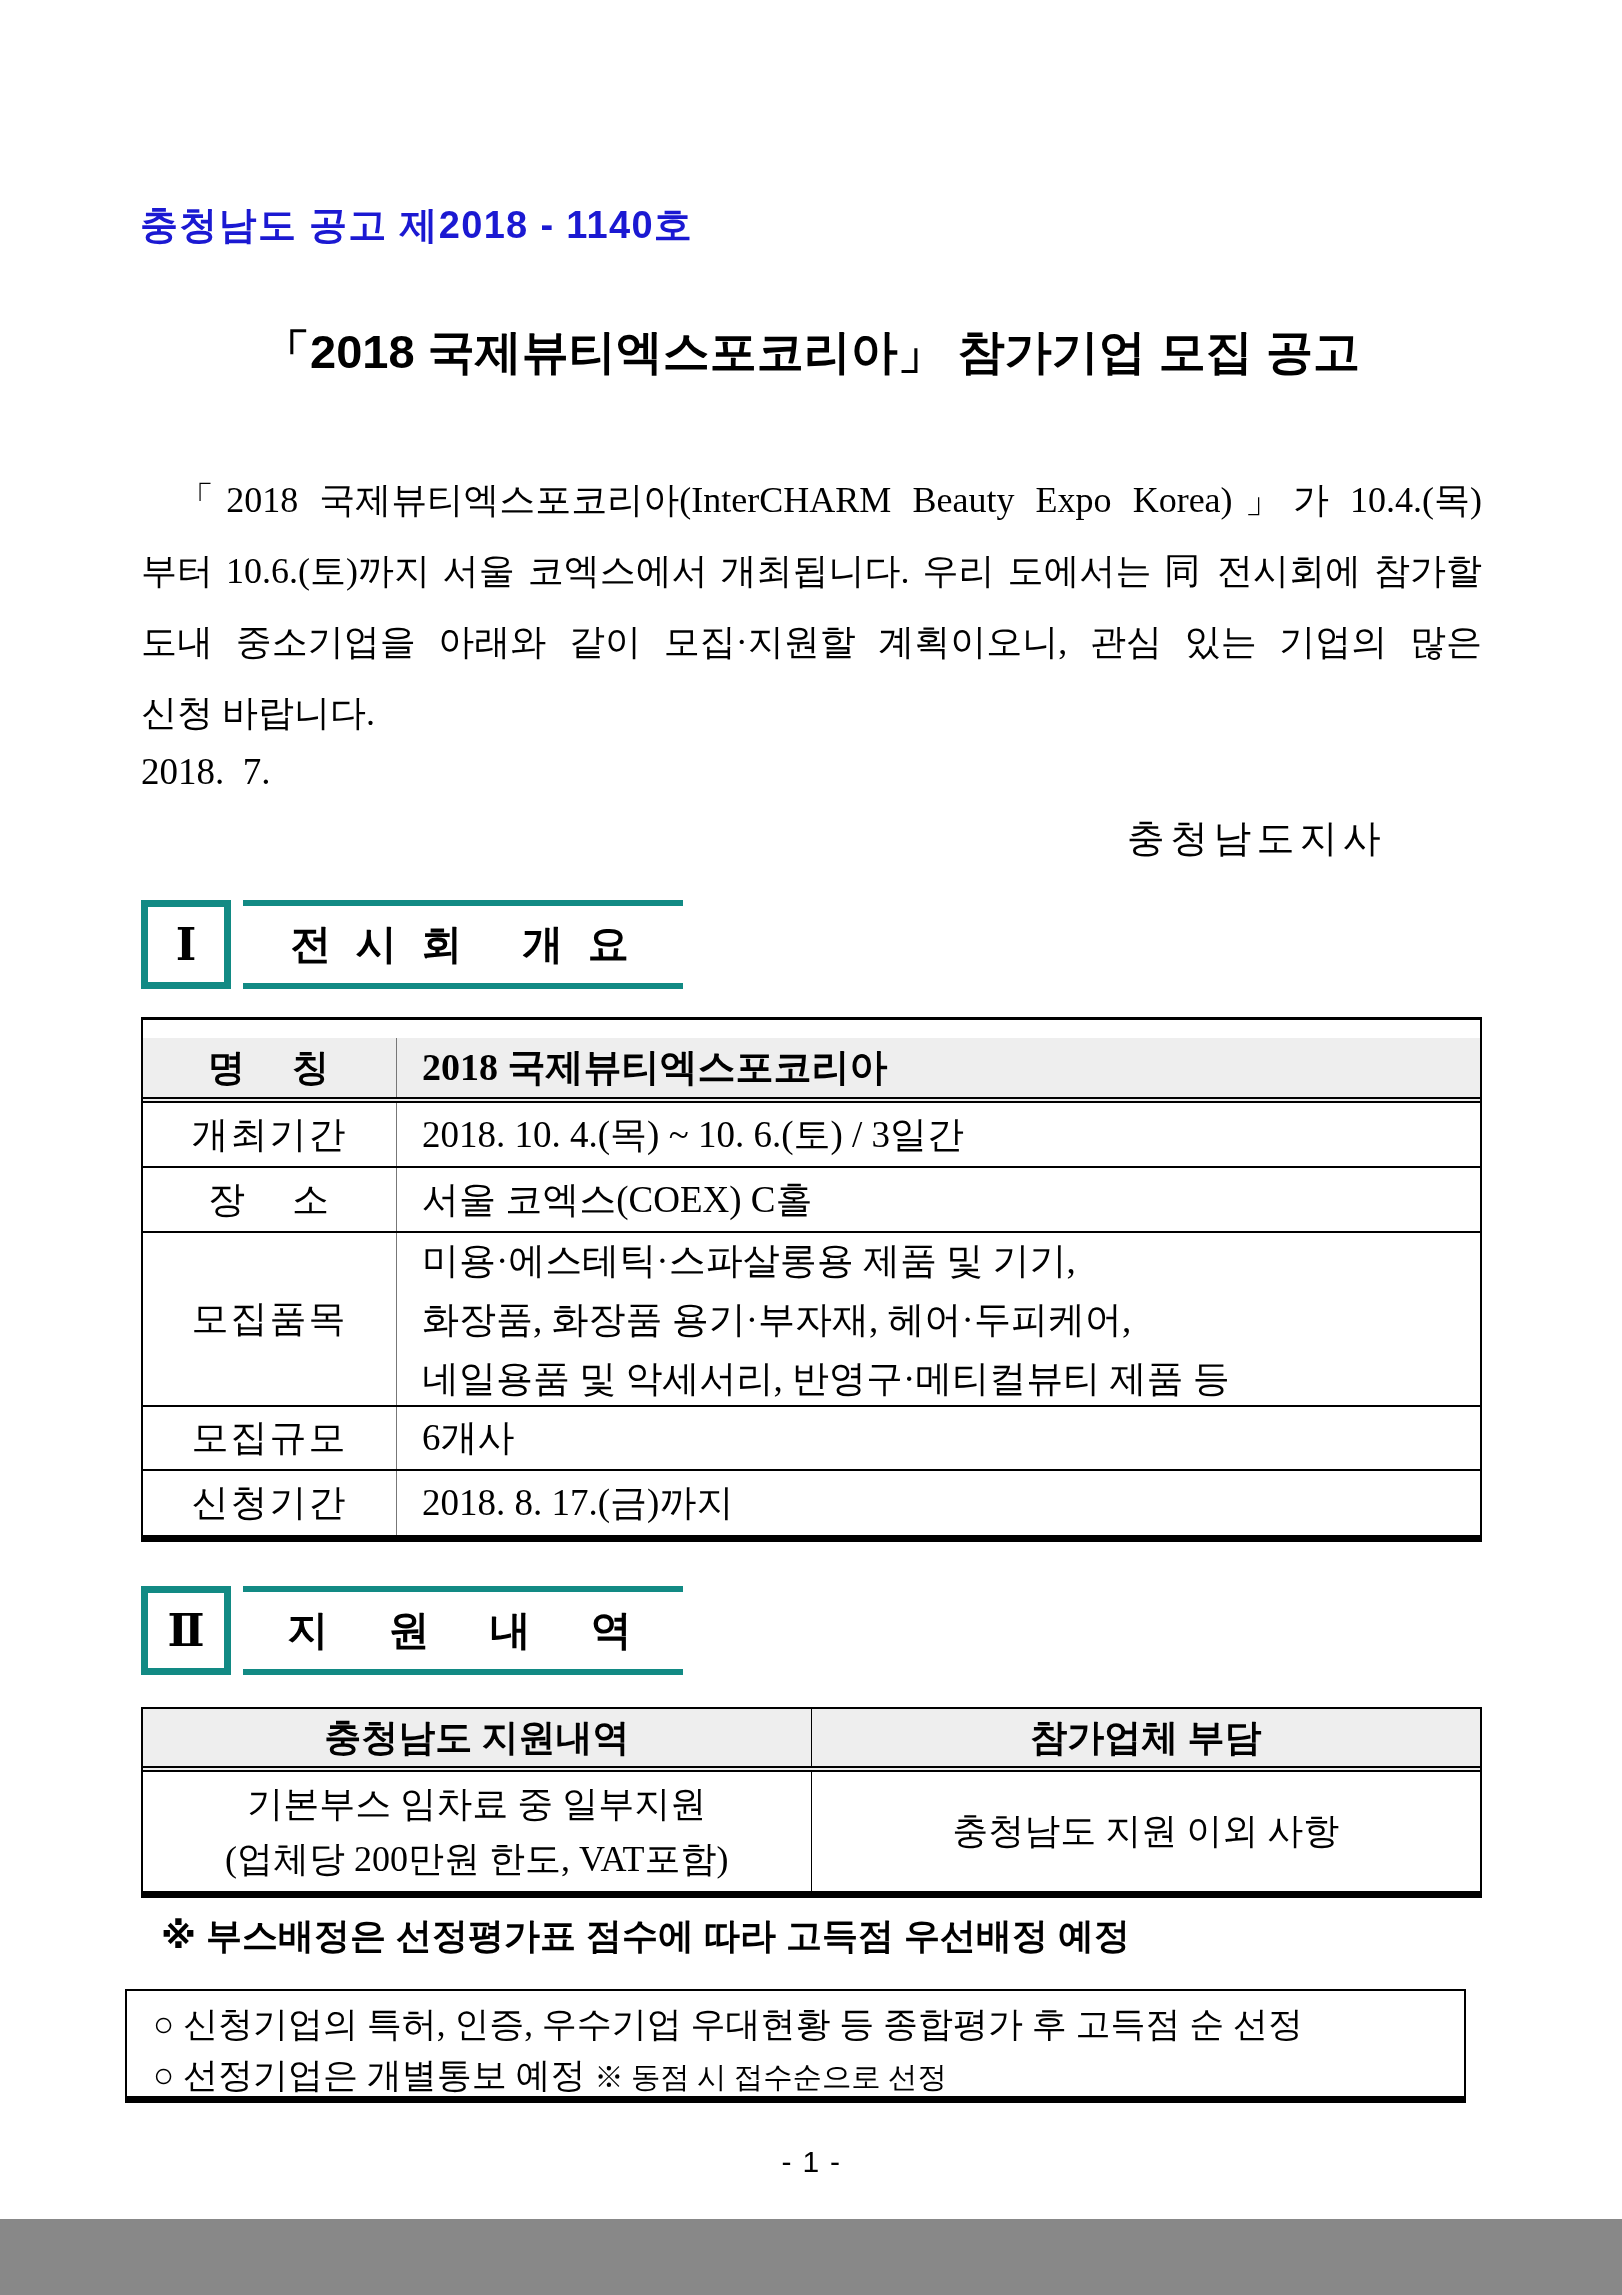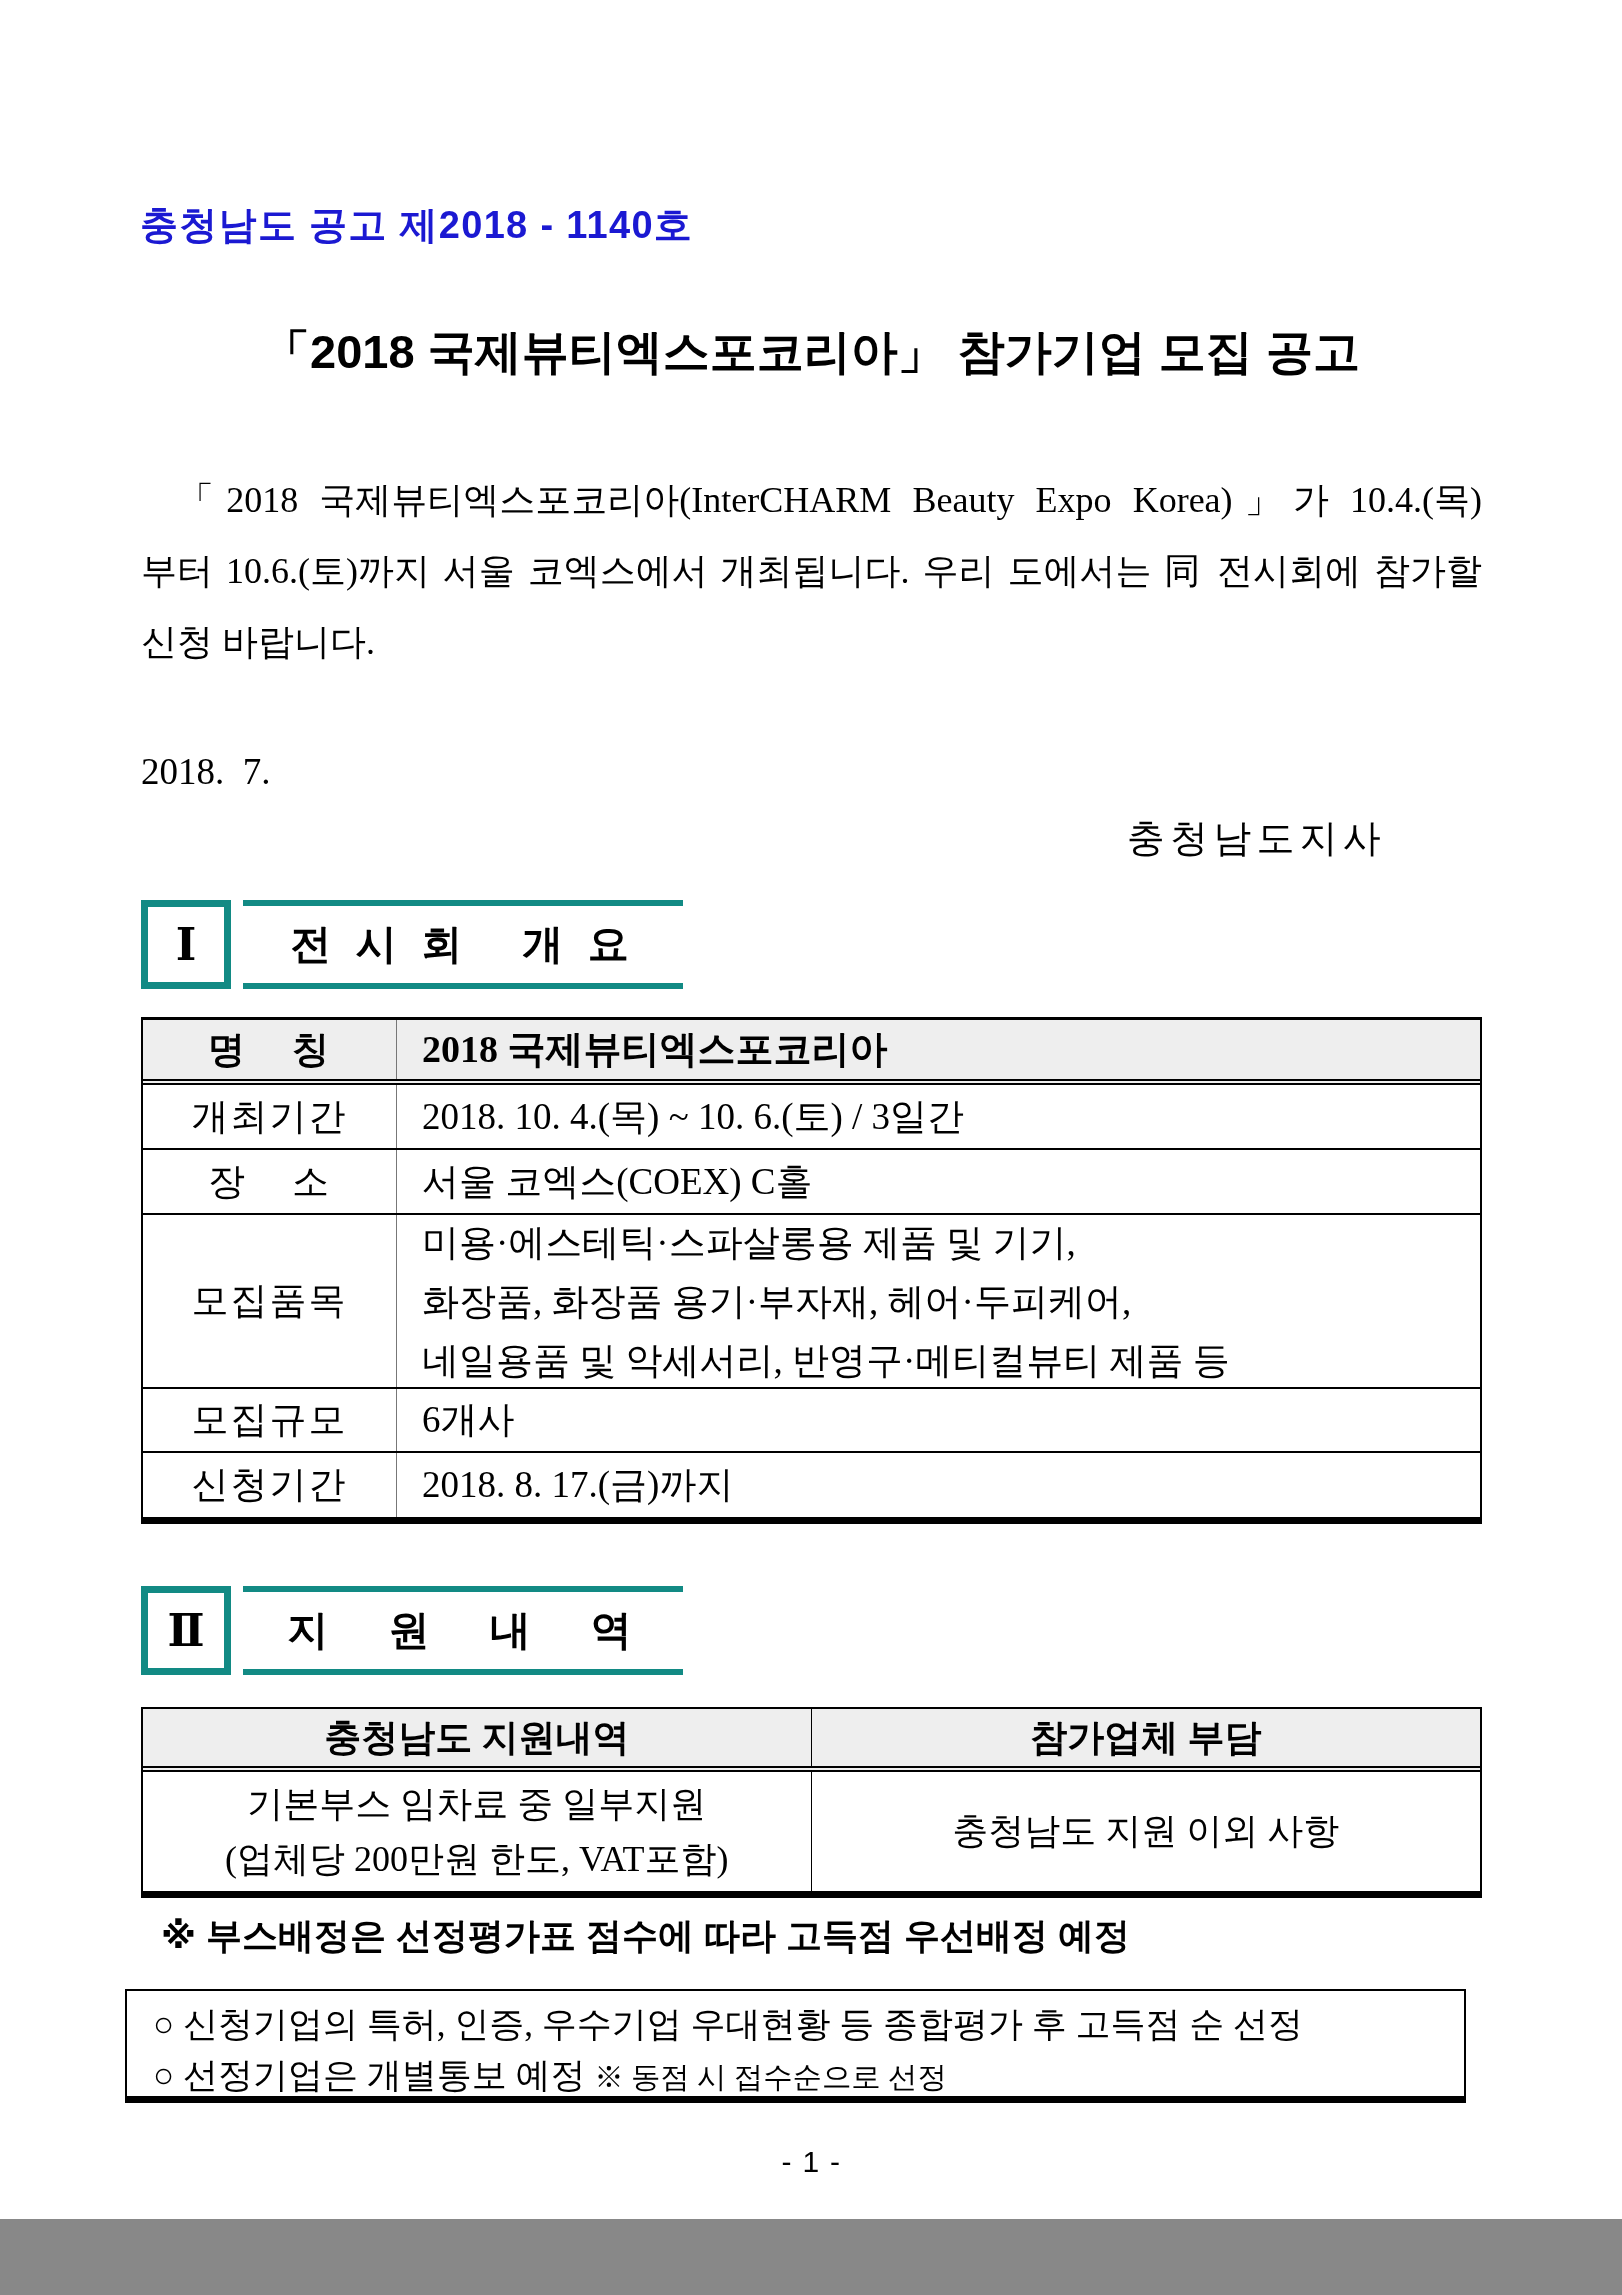--- a/index.html
+++ b/index.html
@@ -51,21 +51,21 @@
     font-family:"Liberation Sans","DejaVu Sans",sans-serif;
     font-weight:bold; font-size:41px; letter-spacing:6.5px; white-space:pre;
   }
   
   .table1 {
     position:absolute; left:141px; top:1017px; width:1341px;
     border:2px solid #000; border-top-width:3.3px; border-bottom-width:7.2px;
     background:#fff;
   }
   .t1-row { display:flex; border-bottom:2px solid #000; }
-  .t1-row.hdr { background:#eeeeee; border-bottom:6.5px double #000; height:65px; font-weight:bold; }
+  .t1-row.hdr { background:#eeeeee; border-bottom:6.5px double #000; height:65px; font-weight:bold;margin-top:18px; }
   .t1-row.r2,.t1-row.r3 { height:65px; }
   .t1-row.r4 { height:174px; }
   .t1-row.r5 { height:64px; }
   .t1-row.r6 { height:64px; border-bottom:none; }
   .t1-label {
     width:254px; flex:0 0 254px; border-right:1.3px solid #777;
     display:flex; align-items:center; justify-content:center;
     font-size:37px; letter-spacing:2px; white-space:pre;
   }
   .t1-value {
@@ -116,20 +116,21 @@
 
 <div class="page">
 
   <div class="gov-header">충청남도 공고 제2018 - 1140호</div>
 
   <div class="doc-title">「2018 국제뷰티엑스포코리아」 참가기업 모집 공고</div>
 
   <div class="intro">
     <div class="line first">「2018 국제뷰티엑스포코리아(InterCHARM Beauty Expo Korea)」가 10.4.(목)</div>
     <div class="line">부터 10.6.(토)까지 서울 코엑스에서 개최됩니다. 우리 도에서는 同 전시회에 참가할</div>
+    <div class="line">도내 중소기업을 아래와 같이 모집·지원할 계획이오니, 관심 있는 기업의 많은</div>
     <div class="line last">신청 바랍니다.</div>
   </div>
 
   <div class="doc-date">2018.  7.</div>
   <div class="doc-signer">충청남도지사</div>
 
   <div class="section sec1">
     <div class="sec-num">Ⅰ</div>
     <div class="sec-title">전 시 회   개 요</div>
   </div>

